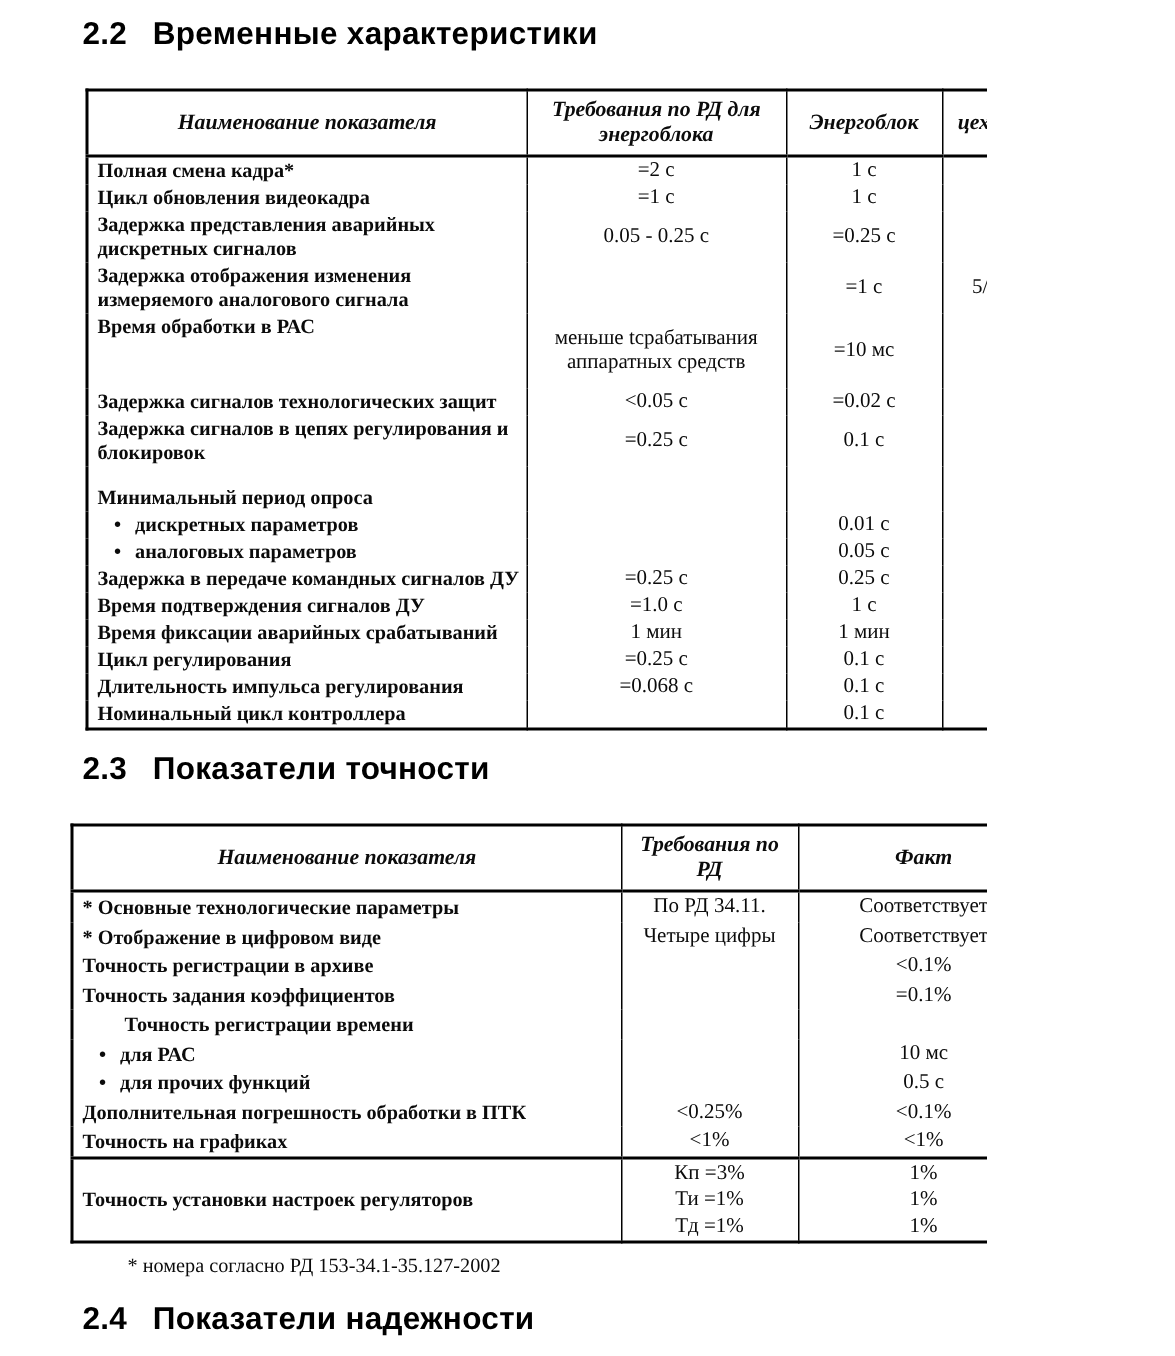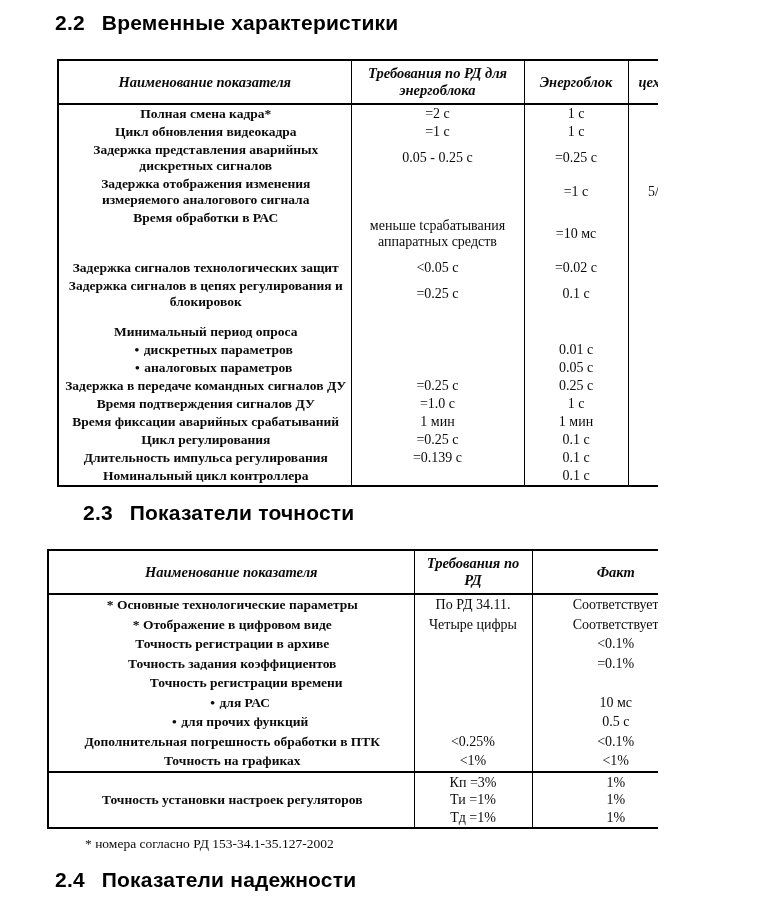--- a/index.html
+++ b/index.html
@@ -9,21 +9,21 @@
   }
   .page{box-sizing:border-box;width:658px;height:904px;padding:8px 38px 11px 55px;overflow:hidden;}
 
   
   .heading{
     font-family:"Liberation Sans","DejaVu Sans",sans-serif;
     font-weight:bold;font-size:21px;line-height:26px;color:#000;
     display:flex;gap:17px;letter-spacing:.2px;
   }
   .h22{margin-top:2px;}
-  .h23{margin-top:13px;margin-left:28px;}
+  .h23{margin-top:13px;}
   .h24{margin-top:15px;}
 
   
   .table-caption{
     width:687px;text-align:right;font-weight:bold;font-size:14.5px;line-height:16px;
     margin-top:3px;margin-bottom:4px;
   }
 
   
   table{border-collapse:collapse;table-layout:fixed;background:#fff;}
@@ -32,21 +32,21 @@
   .t2,.t3{border:2.5px solid #000;}
   th{
     font-weight:bold;font-style:italic;font-size:14.5px;line-height:17px;
     text-align:center;vertical-align:middle;padding:4px 2px;
     border-bottom:2.5px solid #000;border-left:1.5px solid #000;
   }
   th:first-child{border-left:none;font-style:italic;}
   td{border-left:1.5px solid #000;padding:0;vertical-align:middle;}
   td:first-child{border-left:none;}
   td.nmc{
-    font-weight:bold;font-size:13.5px;line-height:16px;text-align:center;
+    font-weight:bold;font-size:13.5px;line-height:16px;text-align:left;
     padding:1px 4px 1px 6px;
   }
   .t3 td.nmc{line-height:17.5px;}
   td.val{
     font-size:14px;line-height:16px;text-align:center;white-space:pre-line;
     padding:1px 2px;
   }
   .t3 td.val{line-height:17.5px;margin-top:42px;}
   tr.gap td{padding-top:13px;}
   tr.tall td{height:48px;}
@@ -166,21 +166,21 @@
           <td class="val"></td>
         </tr>
         <tr>
     <td class="nmc noblt"><span class="nm">Цикл регулирования</span></td>
   <td class="val">=0.25 с</td>
           <td class="val">0.1 с</td>
           <td class="val"></td>
         </tr>
         <tr>
     <td class="nmc noblt"><span class="nm">Длительность импульса регулирования</span></td>
-  <td class="val">=0.139 с</td>
+  <td class="val">=0.068 с</td>
           <td class="val">0.1 с</td>
           <td class="val"></td>
         </tr>
         <tr>
     <td class="nmc noblt"><span class="nm">Номинальный цикл контроллера</span></td>
   <td class="val"></td>
           <td class="val">0.1 с</td>
           <td class="val"></td>
         </tr>
       </tbody>

